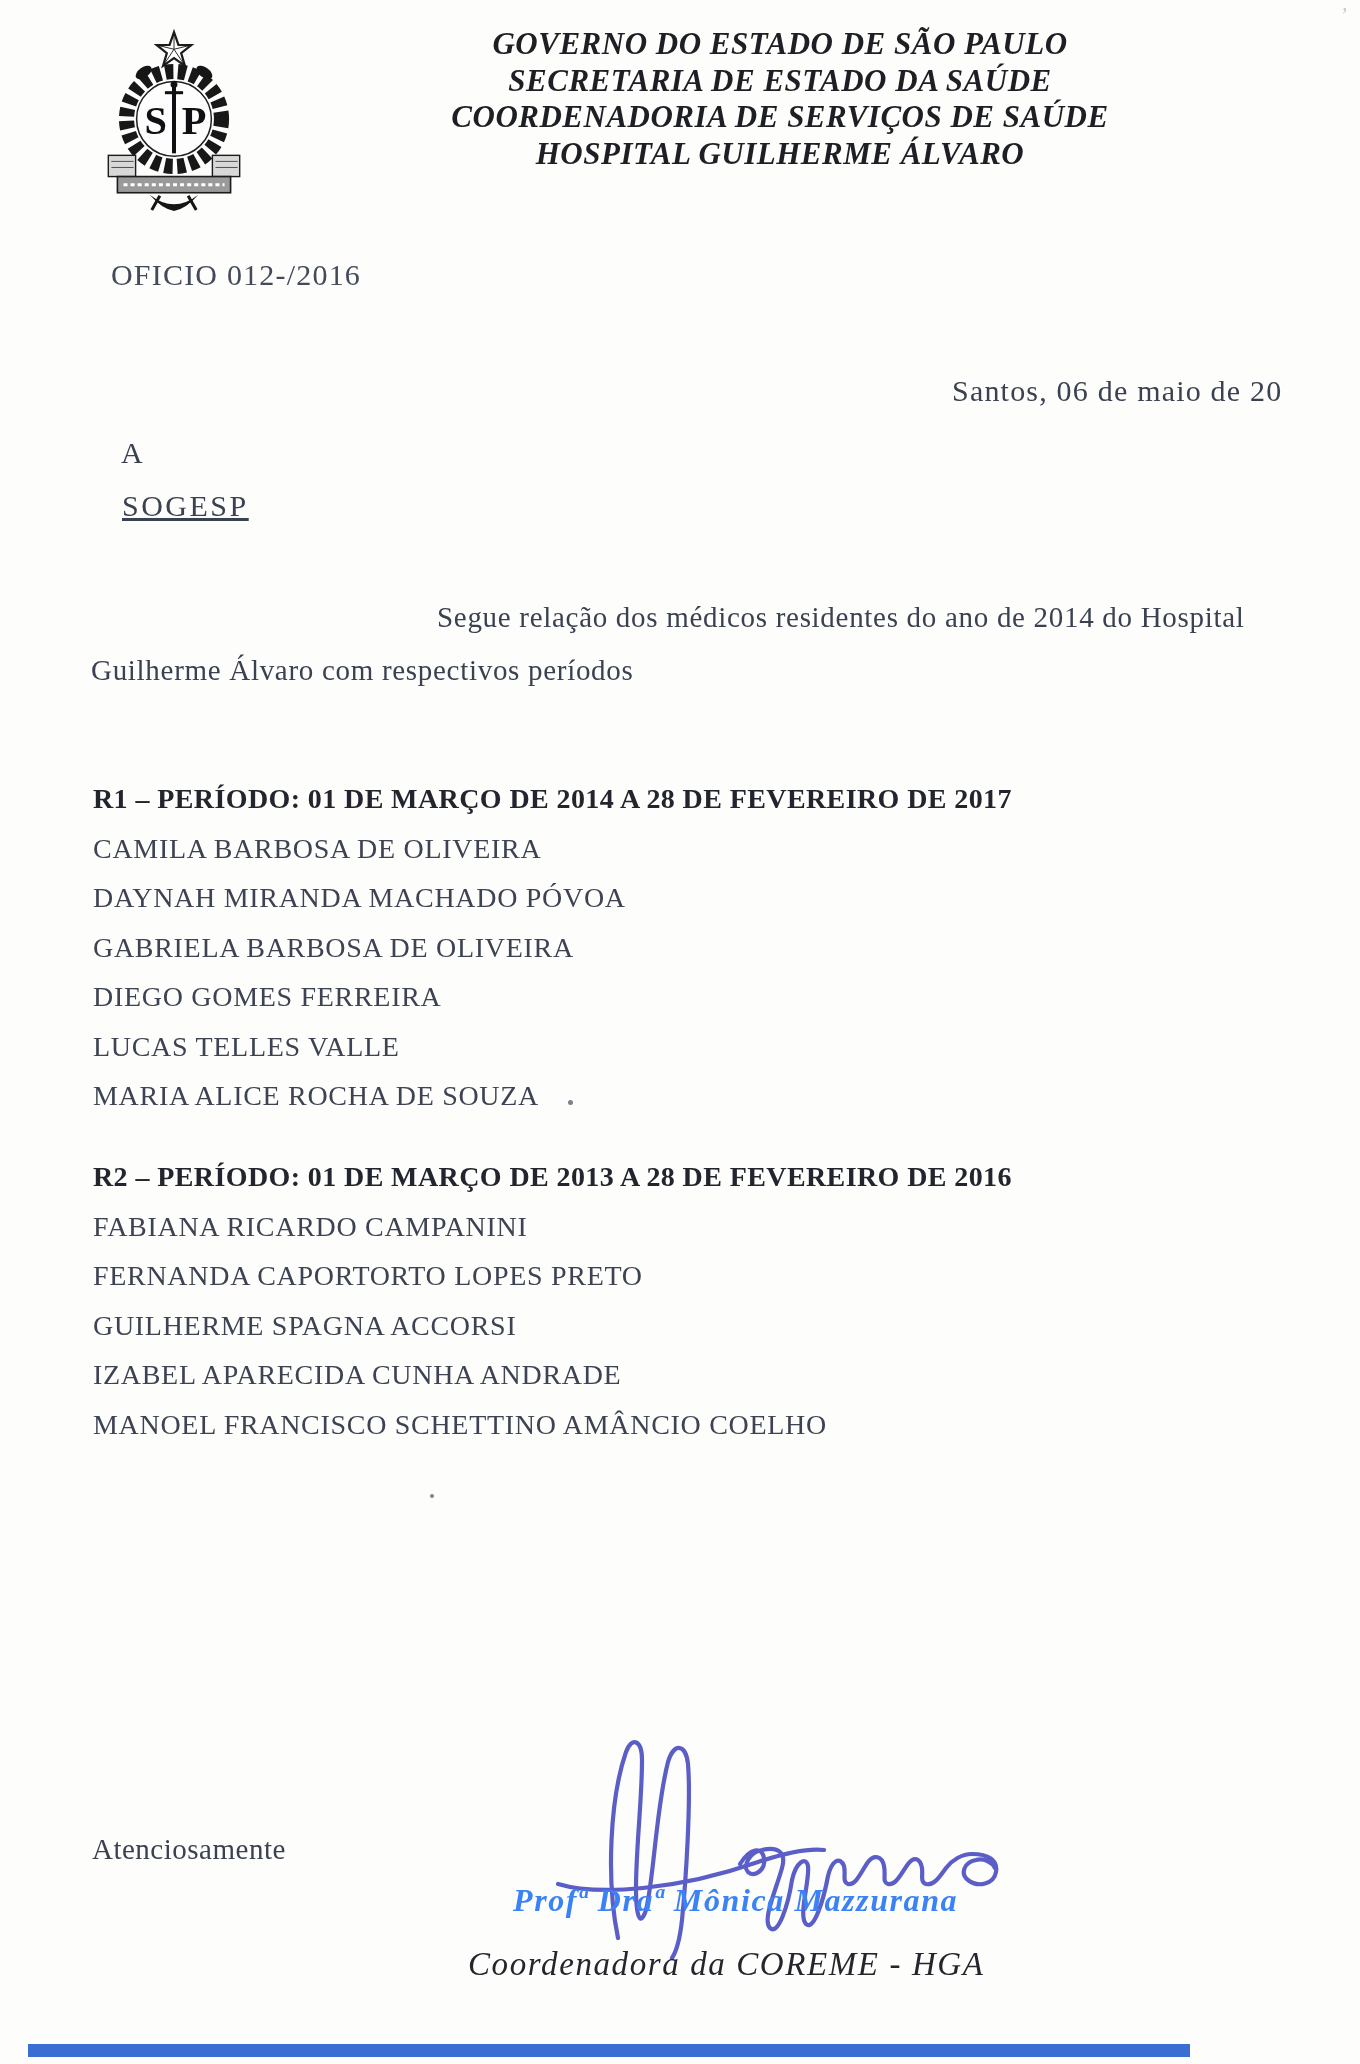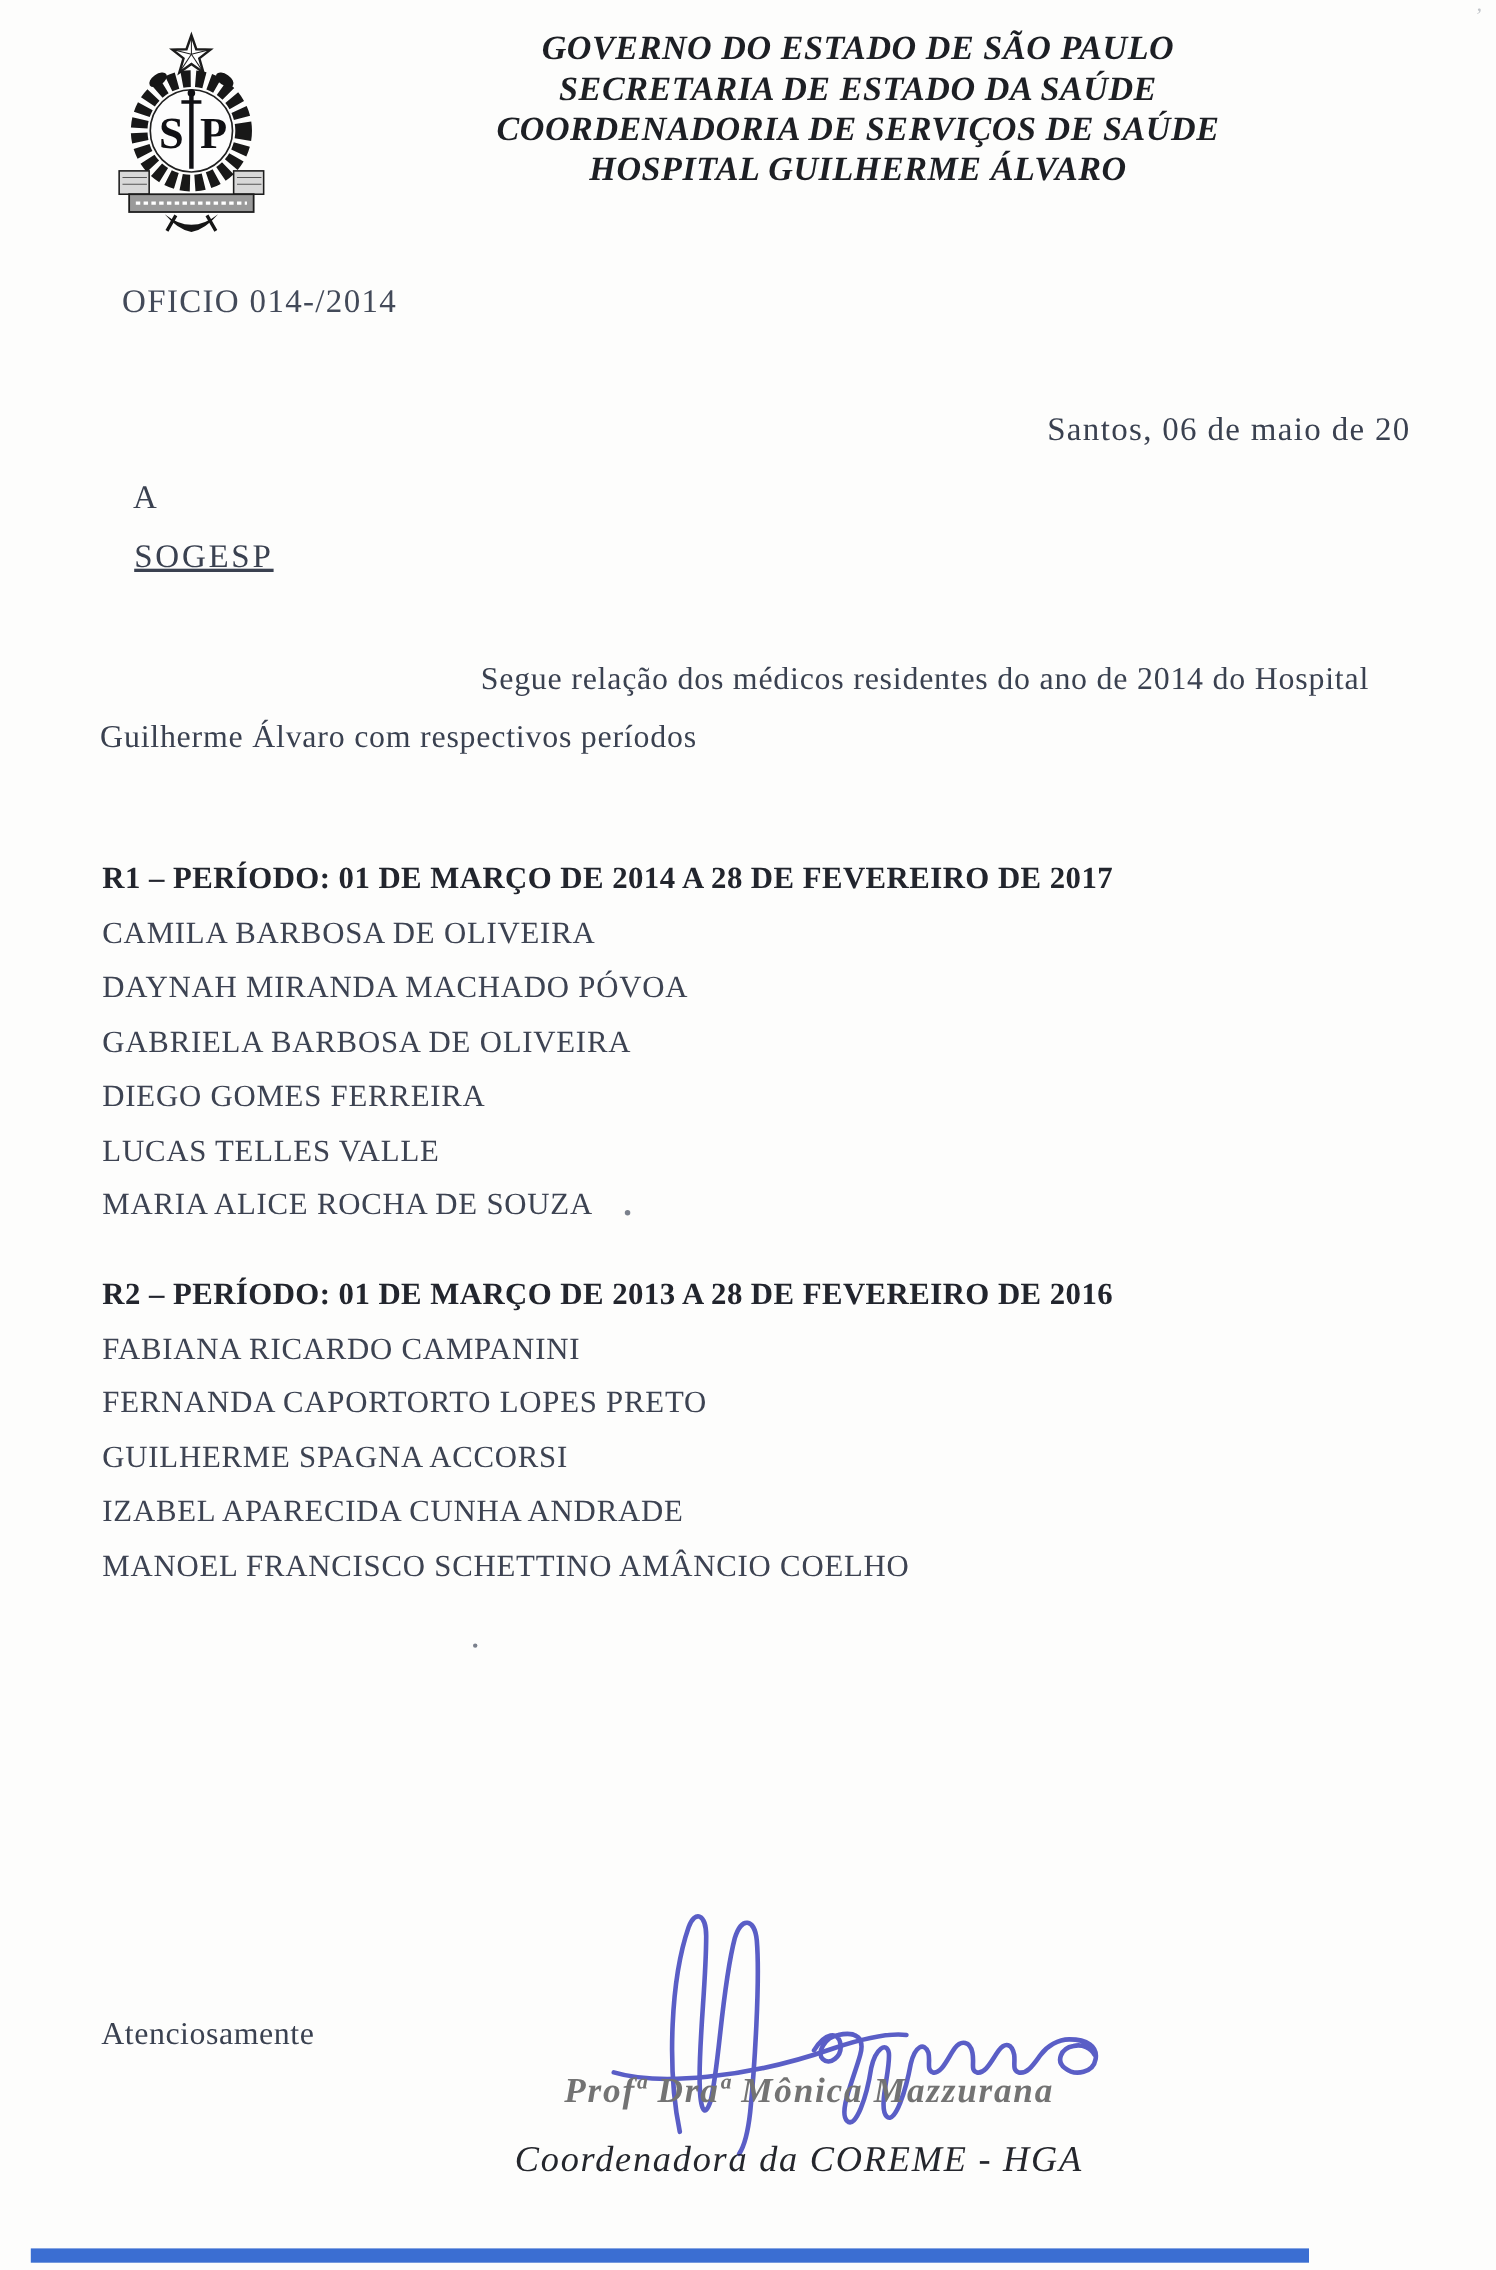--- a/index.html
+++ b/index.html
@@ -14,21 +14,21 @@
   .recipient-a{left:121px;top:436px;font-size:30px;color:#3a4150;}
   .recipient{left:122px;top:489px;font-size:30px;letter-spacing:2.5px;color:#3a4150;text-decoration:underline;}
   .body1{left:437px;top:601px;font-size:29px;letter-spacing:0.7px;color:#3a4150;}
   .body2{left:91px;top:654px;font-size:29px;letter-spacing:0.7px;color:#3a4150;}
   .section{left:93px;font-size:28px;line-height:49.5px;letter-spacing:0.7px;color:#3d4352;}
   .section .head{font-weight:bold;color:#22252d;letter-spacing:0.4px;}
   .sec0{top:774px;} .sec1{top:1152px;} .sec2{top:1534px;}
   .salutation{left:92px;top:1833px;font-size:29px;letter-spacing:0.5px;color:#3a4150;}
   .signature-wrap{left:540px;top:1648px;width:510px;height:322px;pointer-events:none;}
   .signer-name{left:513px;top:1882px;font-size:32px;font-weight:bold;font-style:italic;
-               letter-spacing:1.6px;color:#737373;text-align:center;}
+               letter-spacing:1.6px;color:#3b82f6;text-align:center;}
   .signer-title{left:468px;top:1946px;font-size:33px;font-weight:normal;font-style:italic;
                 letter-spacing:1.6px;color:#24262c;}
   .speck{position:absolute;width:5px;height:5px;background:#7a808c;border-radius:50%;}
   .speck1{left:568px;top:1100px;}
   .speck2{left:430px;top:1494px;width:4px;height:4px;}
   .corner-mark{position:absolute;left:1340px;top:4px;color:#c2c5ca;font-size:20px;font-style:italic;}
   .blue-bar{position:absolute;left:28px;top:2044px;width:1162px;height:13px;background:#3b6ed2;}
 </style>
 </head>
 <body>
@@ -79,21 +79,21 @@
     </svg>
   </div>
 
   <div class="abs letterhead">
     <div>GOVERNO DO ESTADO DE SÃO PAULO</div>
     <div>SECRETARIA DE ESTADO DA SAÚDE</div>
     <div>COORDENADORIA DE SERVIÇOS DE SAÚDE</div>
     <div>HOSPITAL GUILHERME ÁLVARO</div>
   </div>
 
-  <div class="abs ref">OFICIO 014-/2014</div>
+  <div class="abs ref">OFICIO 012-/2016</div>
   <div class="abs date">Santos, 06 de maio de 20</div>
   <div class="abs recipient-a">A</div>
   <div class="abs recipient">SOGESP</div>
 
   <div class="abs body1">Segue relação dos médicos residentes do ano de 2014 do Hospital</div>
   <div class="abs body2">Guilherme Álvaro com respectivos períodos</div>
 
   <div class="abs section sec0">
     <div class="head">R1 – PERÍODO: 01 DE MARÇO DE 2014 A 28 DE FEVEREIRO DE 2017</div>
     <div>CAMILA BARBOSA DE OLIVEIRA</div>

